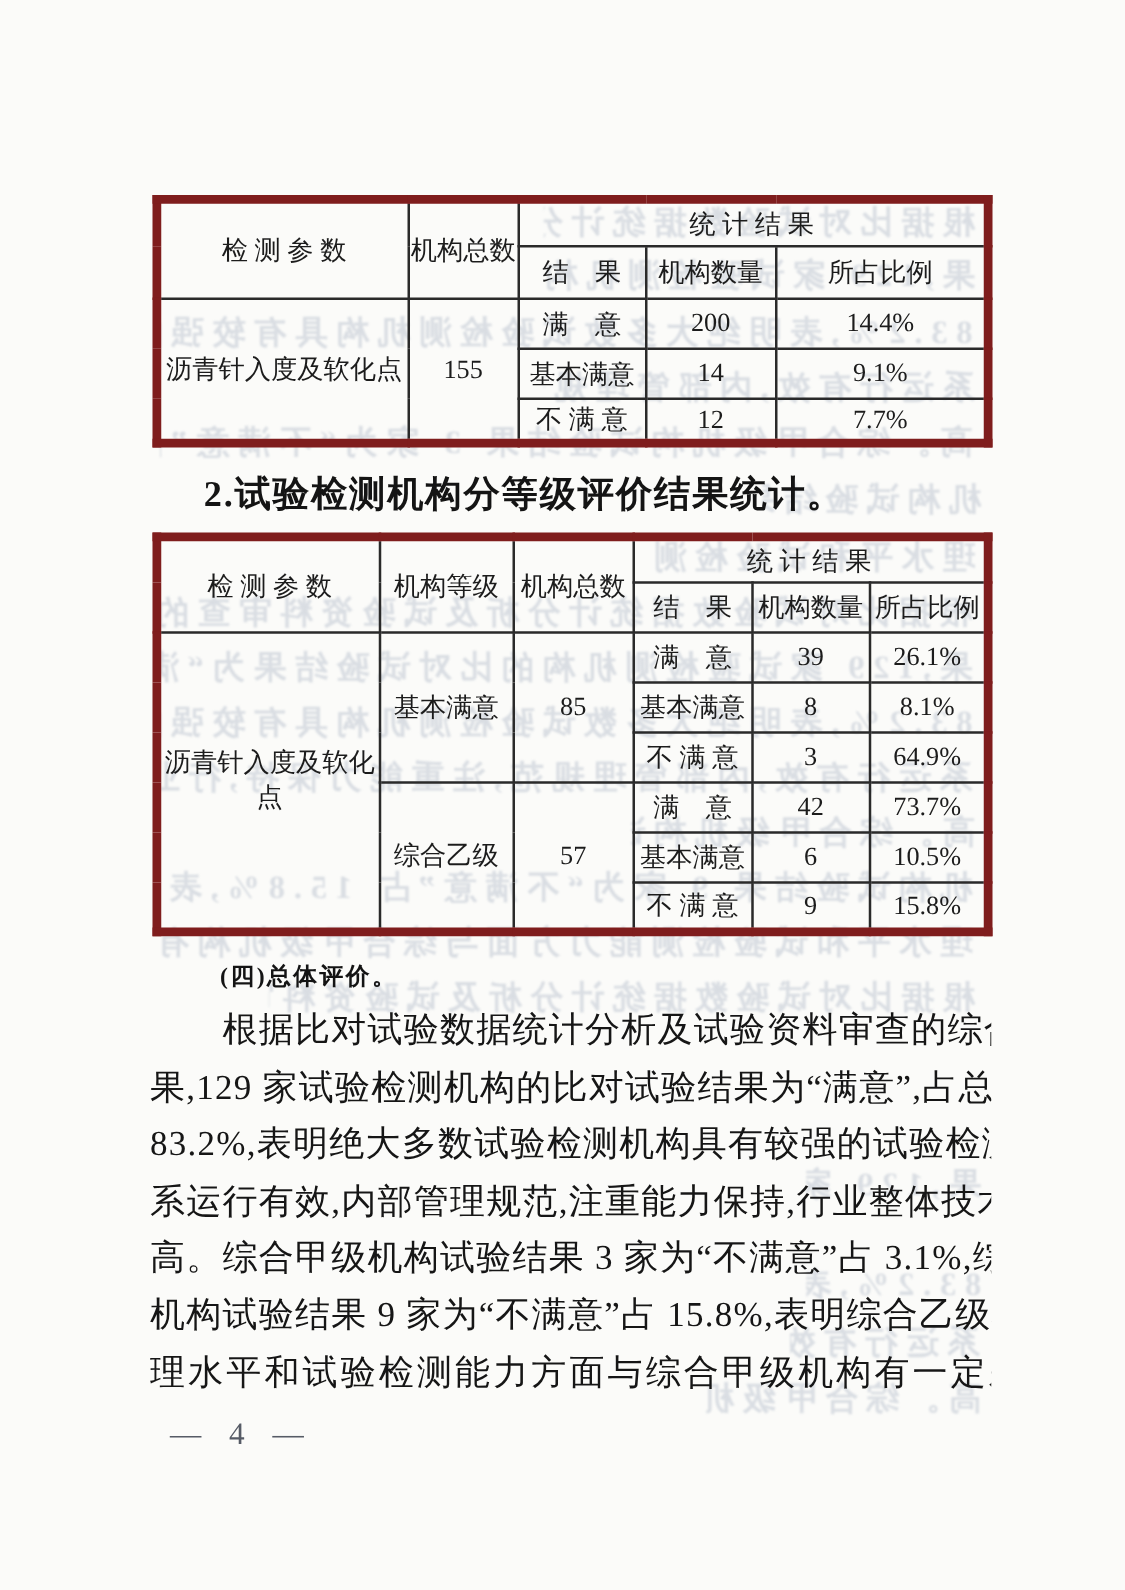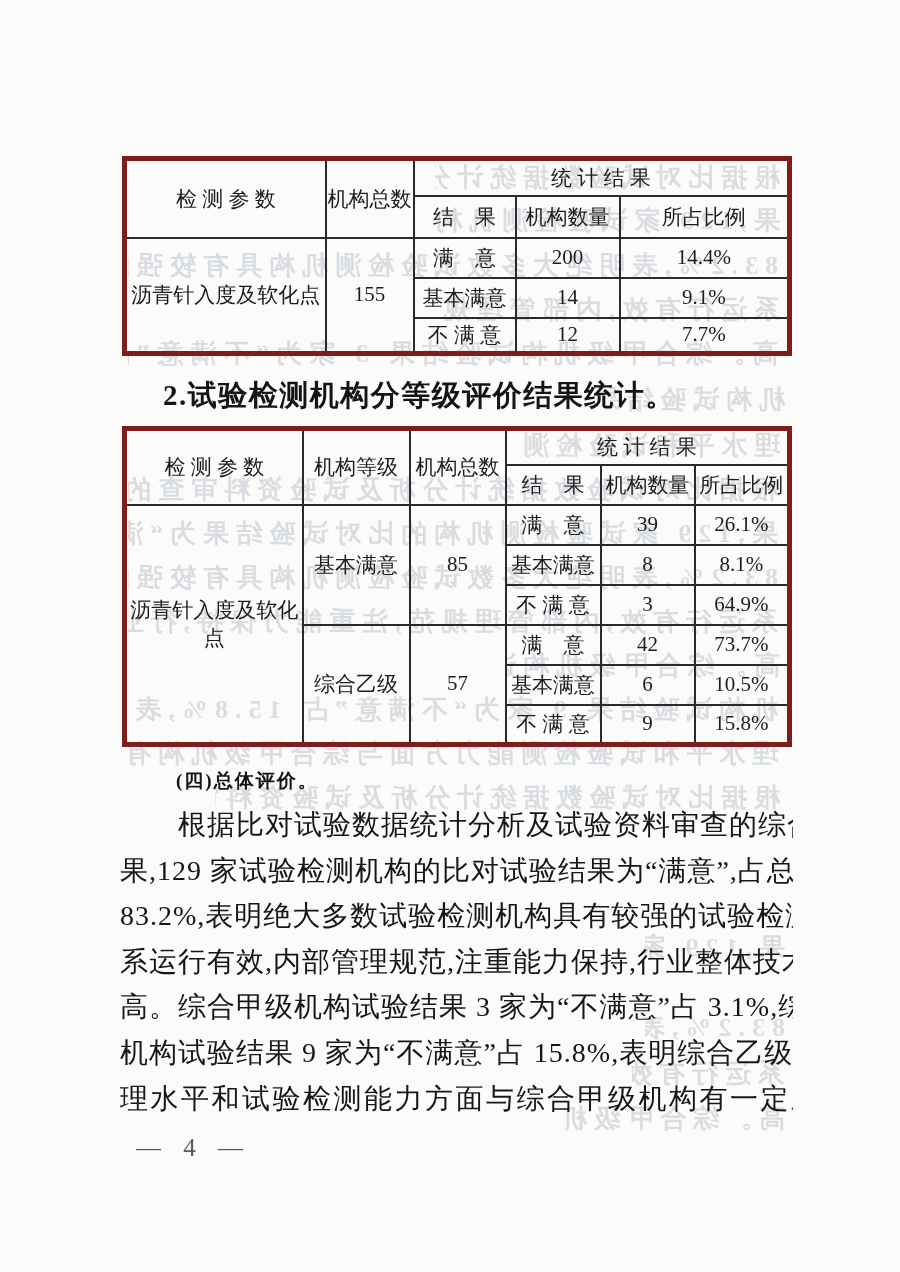--- a/index.html
+++ b/index.html
@@ -13,21 +13,21 @@
   #bleed-layer{position:absolute;inset:0;z-index:1;pointer-events:none;}
   .bleed{
     position:absolute;height:32px;line-height:32px;overflow:hidden;
     white-space:nowrap;font-size:26px;letter-spacing:7px;font-weight:bold;
     color:#a8b2c2;opacity:.40;transform:scaleX(-1);filter:blur(.7px);
   }
   
   .fg{position:absolute;z-index:2;}
   table.doc-table{
     border-collapse:collapse;table-layout:fixed;background:transparent;
-    border:5px solid #7f1d1d;
+    border:7px solid #7f1d1d;
   }
   table.doc-table th,table.doc-table td{
     border:2px solid #2a2a2a;padding:0;margin:0;
     font-size:21px;font-weight:normal;color:#1c1c1c;
     text-align:center;vertical-align:middle;
   }
   #table1{left:122px;top:156px;width:665px;height:197px;}
   #table1 tr:nth-child(1){height:37px;}
   #table1 tr:nth-child(2){height:42px;}
   #table1 tr:nth-child(3){height:40px;}

